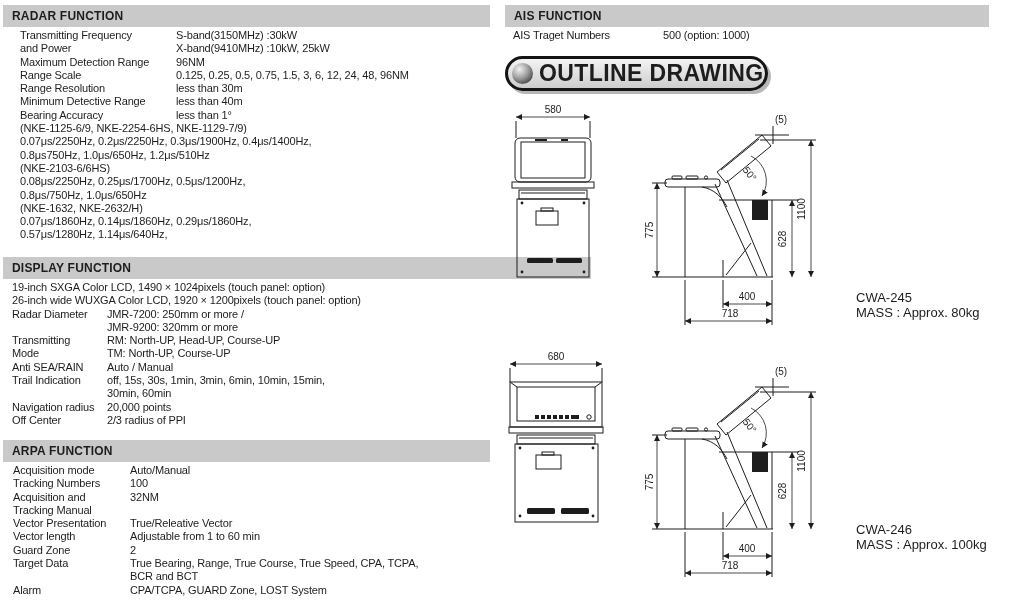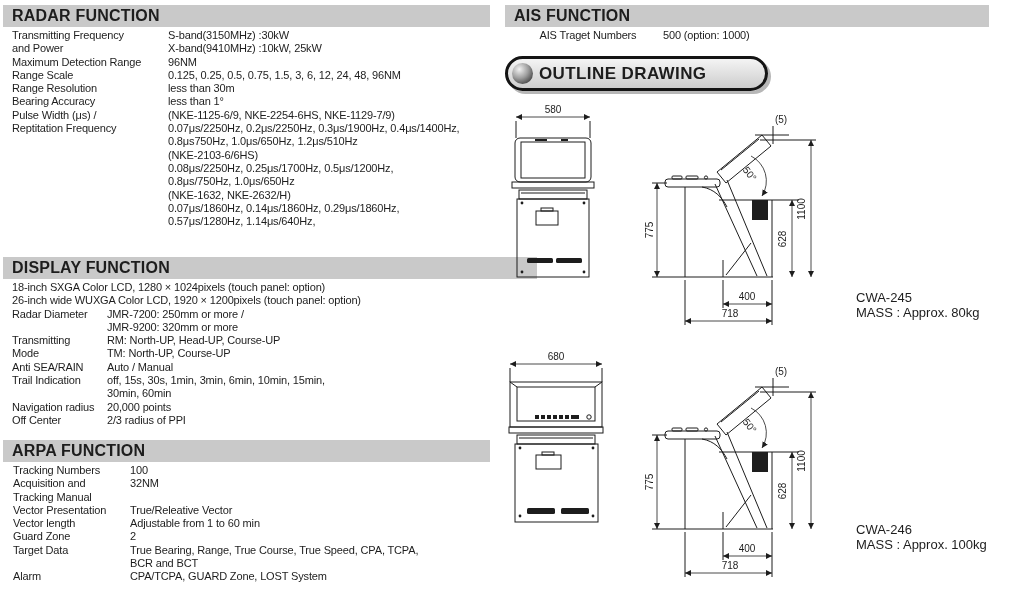--- a/index.html
+++ b/index.html
@@ -1,37 +1,37 @@
 <!DOCTYPE html>
 <html><head>
 <meta charset="utf-8">
 <style>
   html,body{margin:0;padding:0;background:#fff;}
   .page{position:relative;width:1010px;height:606px;background:#ffffff;overflow:hidden;
         font-family:"Liberation Sans",sans-serif;color:#1d1d1d;}
   .hdr{position:absolute;height:22px;background:#c9c9c9;display:flex;align-items:center;
-       padding-left:9px;font-weight:bold;font-size:16px;letter-spacing:.2px;box-sizing:border-box;}
+       padding-left:9px;font-weight:bold;font-size:12px;letter-spacing:.2px;box-sizing:border-box;}
   #hdr-radar{left:3px;top:5px;width:487px;}
-  #hdr-display{left:3px;top:257px;width:534px;}
+  #hdr-display{left:3px;top:257px;width:588px;}
   #hdr-arpa{left:3px;top:440px;width:487px;}
   #hdr-ais{left:505px;top:5px;width:484px;}
   .spec{position:absolute;font-size:11px;line-height:13.3px;letter-spacing:-.15px;}
   .spec .row{display:flex;}
   .spec .lbl{flex:0 0 auto;white-space:pre-line;}
   .spec .val{white-space:pre-line;}
-  #tbl-radar{left:12px;top:29px;}   #tbl-radar .lbl{width:156px;}
+  #tbl-radar{left:20px;top:29px;}   #tbl-radar .lbl{width:156px;}
   #tbl-display{left:12px;top:281px;}#tbl-display .lbl{width:95px;}
   #tbl-arpa{left:13px;top:464px;}   #tbl-arpa .lbl{width:117px;}
-  #tbl-ais{left:513px;top:29px;}    #tbl-ais .lbl{width:150px;text-align:center;}
+  #tbl-ais{left:513px;top:29px;}    #tbl-ais .lbl{width:150px;}
   .pill{position:absolute;left:505px;top:56px;width:247px;height:29px;border:3px solid #141414;
         border-radius:18px;background:linear-gradient(#f4f4f4,#cdcdcd);box-shadow:3px 3px 0 #b7b7b7;
         display:flex;align-items:center;gap:6px;padding:0 6px 0 4px;box-sizing:content-box;}
   .ball{width:21px;height:21px;border-radius:50%;flex:0 0 auto;
         background:radial-gradient(circle at 35% 30%,#f2f2f2,#9d9d9d 45%,#4c4c4c 78%,#1c1c1c);}
-  .pill-text{font-weight:bold;font-size:17px;letter-spacing:.4px;white-space:nowrap;}
+  .pill-text{font-weight:bold;font-size:23px;letter-spacing:.4px;white-space:nowrap;}
   .drawing{position:absolute;left:505px;}
   #drawing-1{top:92px;}
   #drawing-2{top:348px;}
   svg{display:block;}
   svg .ln{stroke:#1d1d1d;stroke-width:1;fill:none;}
   svg .dim{stroke:#1d1d1d;stroke-width:.8;fill:none;}
   svg .fillk{fill:#1d1d1d;stroke:none;}
   svg text{font-family:"Liberation Sans",sans-serif;font-size:10px;fill:#1d1d1d;stroke:none;}
   .model{position:absolute;left:856px;font-size:13px;line-height:15px;white-space:nowrap;}
   #model-1{top:290px;} #model-2{top:522px;}
@@ -67,41 +67,43 @@
       </div>
     <div class="row">
         <div class="lbl">Range Scale</div>
         <div class="val">0.125, 0.25, 0.5, 0.75, 1.5, 3, 6, 12, 24, 48, 96NM</div>
       </div>
     <div class="row">
         <div class="lbl">Range Resolution</div>
         <div class="val">less than 30m</div>
       </div>
     <div class="row">
+        <div class="lbl">Minimum Detective Range</div>
+        <div class="val">less than 40m</div>
+      </div>
+    <div class="row">
         <div class="lbl">Bearing Accuracy</div>
         <div class="val">less than 1°</div>
       </div>
     <div class="row">
-        <div class="lbl">Pulse Width (μs) /
-Reptitation Frequency</div>
         <div class="val">(NKE-1125-6/9, NKE-2254-6HS, NKE-1129-7/9)
 0.07μs/2250Hz, 0.2μs/2250Hz, 0.3μs/1900Hz, 0.4μs/1400Hz,
 0.8μs750Hz, 1.0μs/650Hz, 1.2μs/510Hz
 (NKE-2103-6/6HS)
 0.08μs/2250Hz, 0.25μs/1700Hz, 0.5μs/1200Hz,
 0.8μs/750Hz, 1.0μs/650Hz
 (NKE-1632, NKE-2632/H)
 0.07μs/1860Hz, 0.14μs/1860Hz, 0.29μs/1860Hz,
 0.57μs/1280Hz, 1.14μs/640Hz,</div>
       </div>
   </div>
 
   <div class="spec" id="tbl-display">
     <div class="row">
-        <div class="val">18-inch SXGA Color LCD, 1280 × 1024pixels (touch panel: option)
+        <div class="val">19-inch SXGA Color LCD, 1490 × 1024pixels (touch panel: option)
 26-inch wide WUXGA Color LCD, 1920 × 1200pixels (touch panel: option)</div>
       </div>
     <div class="row">
         <div class="lbl">Radar Diameter</div>
         <div class="val">JMR-7200: 250mm or more /
 JMR-9200: 320mm or more</div>
       </div>
     <div class="row">
         <div class="lbl">Transmitting
 Mode</div>
@@ -121,20 +123,24 @@
         <div class="lbl">Navigation radius</div>
         <div class="val">20,000 points</div>
       </div>
     <div class="row">
         <div class="lbl">Off Center</div>
         <div class="val">2/3 radius of PPI</div>
       </div>
   </div>
 
   <div class="spec" id="tbl-arpa">
+    <div class="row">
+        <div class="lbl">Acquisition mode</div>
+        <div class="val">Auto/Manual</div>
+      </div>
     <div class="row">
         <div class="lbl">Tracking Numbers</div>
         <div class="val">100</div>
       </div>
     <div class="row">
         <div class="lbl">Acquisition and
 Tracking Manual</div>
         <div class="val">32NM</div>
       </div>
     <div class="row">

